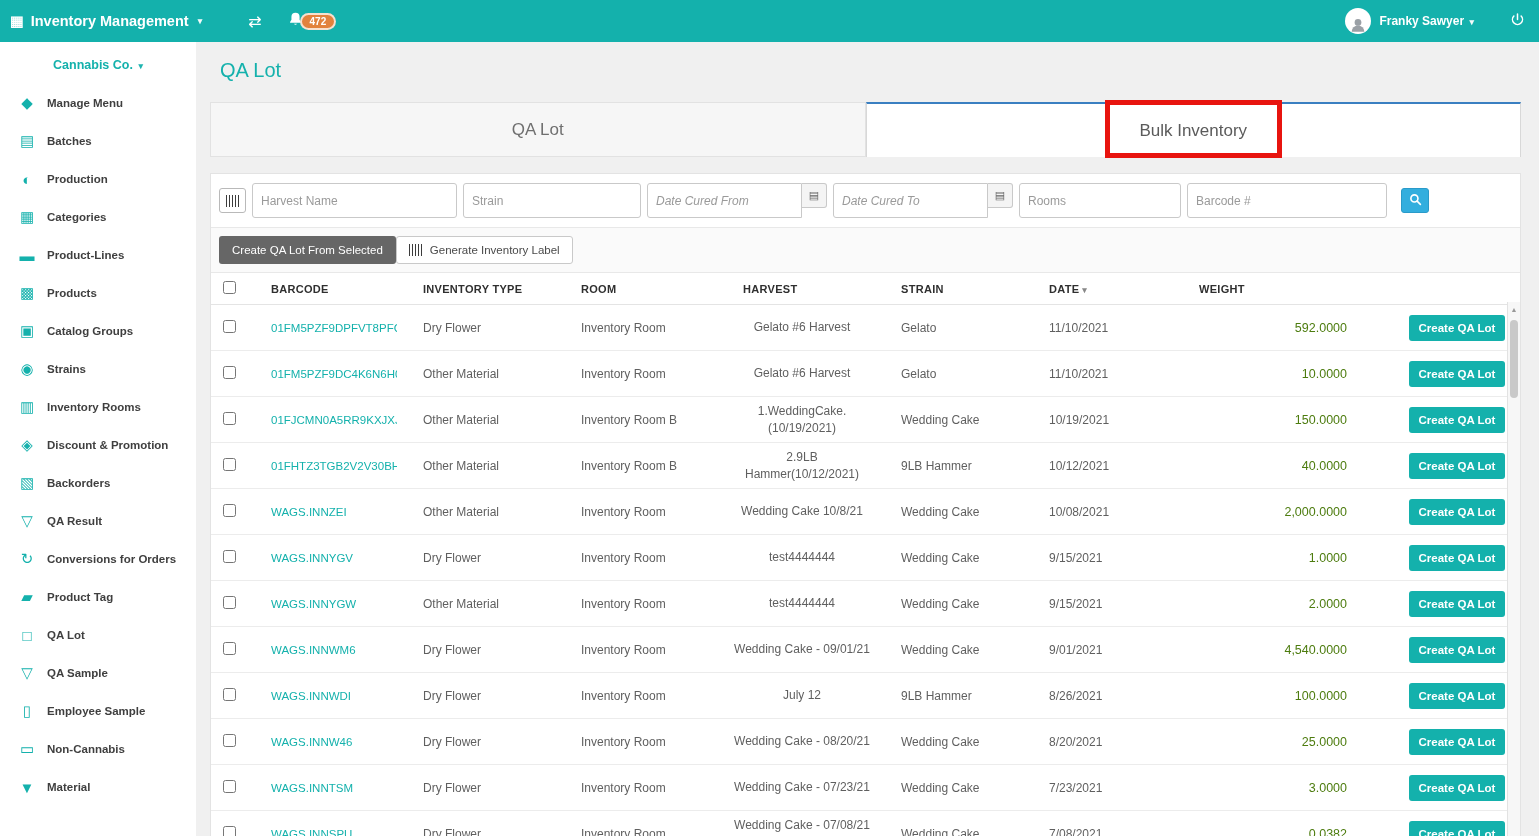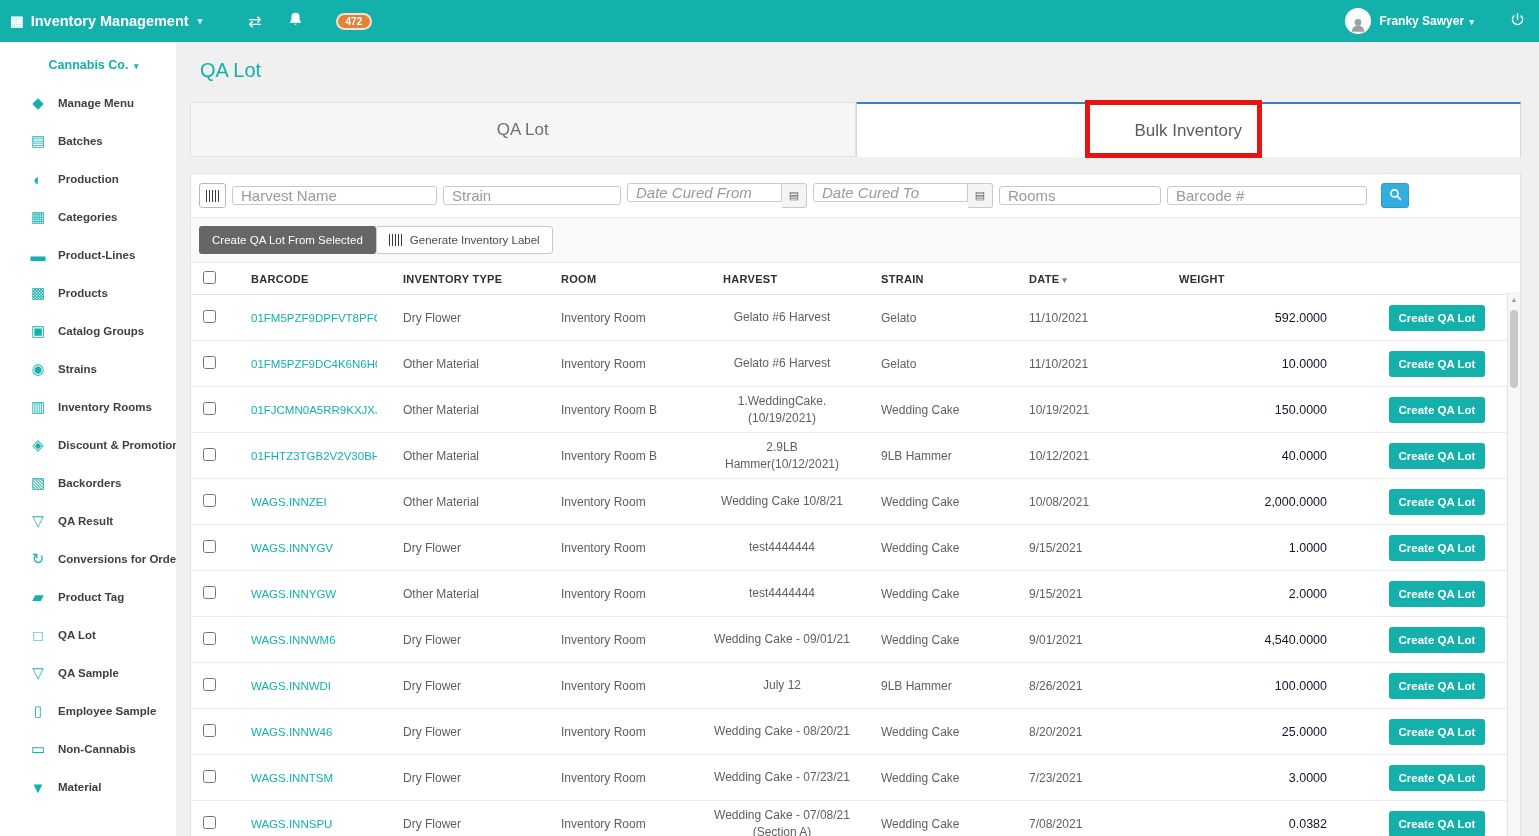--- a/index.html
+++ b/index.html
@@ -12,32 +12,32 @@
   .brand-badge { width:30px; height:30px; border:2px solid rgba(255,255,255,.9); border-radius:50%;
                  display:flex; align-items:center; justify-content:center; flex:none; }
   .brand-text { line-height:1.05; font-weight:bold; letter-spacing:.5px; }
   .brand-l1 { font-size:16px; }
   .brand-l2 { font-size:12px; }
   .app-title { margin-left:10px; display:flex; align-items:center; gap:7px; font-weight:bold;
                font-size:14.5px; cursor:pointer; }
   .glyph-icon { font-style:normal; }
   .caret { font-size:9px; opacity:.95; margin-left:2px; }
   .swap-icon { margin-left:46px; font-size:16px; cursor:pointer; }
-  .bell-wrap { margin-left:26px; display:flex; align-items:center; cursor:pointer;gap:36px; }
+  .bell-wrap { margin-left:26px; display:flex; align-items:center; cursor:pointer; }
   .badge { margin-left:-3px; background:var(--badge,#e2823d); border:2px solid rgba(255,255,255,.75);
            border-radius:9px; font-size:10px; font-weight:bold; padding:1px 8px; }
   .topbar-right { margin-left:auto; display:flex; align-items:center; gap:8px; padding-right:14px; }
   .avatar { width:26px; height:26px; border-radius:50%; background:#fff; display:flex; align-items:flex-end;
             justify-content:center; overflow:hidden; cursor:pointer; }
   .user-name { font-size:12px; font-weight:bold; cursor:pointer; }
   .power-btn { margin-left:28px; cursor:pointer; display:flex; align-items:center; }
 
   
   .shell { display:flex; height:794px; }
-  .sidebar { width:176px; background:#fff; flex:none; padding-top:16px; overflow:hidden;padding-left:11px; }
+  .sidebar { width:196px; background:#fff; flex:none; padding-top:16px; overflow:hidden; }
   .company { color:var(--accent,#14b1ac); font-weight:bold; font-size:12.5px; text-align:center;
              margin-bottom:12px; cursor:pointer; }
   .nav-item { display:flex; align-items:center; gap:11px; height:38px; padding-left:18px; cursor:pointer; }
   .nav-icon { color:var(--accent,#14b1ac); font-size:15px; width:18px; text-align:center; flex:none; }
   .nav-label { font-size:11.5px; font-weight:bold; color:#3f3f3f; white-space:nowrap; }
 
   .main { position:relative; flex:1; overflow:hidden; background:#f0f0f0; }
   .page-title { color:var(--accent,#14b1ac); font-size:20px; padding:17px 0 10px 24px; font-weight:400; }
 
   
@@ -51,21 +51,21 @@
 
   
   .panel { margin:16px 18px 0 14px; background:#fff; border:1px solid #e3e3e3; height:665px;
            display:flex; flex-direction:column; overflow:hidden; }
   .filter-row { display:flex; align-items:center; gap:6px; padding:9px 8px; background:#fff;
                 border-bottom:1px solid #e8e8e8; flex:none; }
   .icon-btn { width:27px; height:25px; border:1px solid #b9b9b9; border-radius:3px; background:#fff;
               display:flex; align-items:center; justify-content:center; cursor:pointer; flex:none; }
   .stripes { width:14px; height:12px;
              background:repeating-linear-gradient(90deg,#3c3c3c 0 1px,transparent 1px 3px); }
-  .f-input { height:19px; border:1px solid #c9c9c9; border-radius:3px; padding:0 8px; font-size:15px;
+  .f-input { height:35px; border:1px solid #c9c9c9; border-radius:3px; padding:0 8px; font-size:12px;
              color:#555; font-family:inherit; background:#fff; }
   .f-input::placeholder { color:#9a9a9a; }
   .w-harvest{width:205px} .w-strain{width:178px} .w-rooms{width:162px} .w-barcode{width:200px}
   .date-group { display:flex; }
   .date-group .f-input { width:155px; border-radius:3px 0 0 3px;font-style:italic; }
   .cal-btn { width:25px; height:25px; border:1px solid #c9c9c9; border-left:none; border-radius:0 3px 3px 0;
              background:#f4f4f4; display:flex; align-items:center; justify-content:center; font-size:11px;
              color:#666; cursor:pointer; }
   .search-btn { width:28px; height:25px; background:var(--search,#33aede); border:1px solid #2a9ac9;
                 border-radius:3px; display:flex; align-items:center; justify-content:center; cursor:pointer;
@@ -83,21 +83,21 @@
   th { font-size:11px; color:#2f2f2f; font-weight:bold; text-align:left; padding:8px 6px 8px 20px;
        letter-spacing:.3px; border-bottom:1px solid #e4e4e4; white-space:nowrap; }
   .th-cb { padding-left:12px; }
   .sort-caret { font-size:9px; color:#888; }
   tbody tr { height:46px; }
   td { font-size:12px; color:#5f5f5f; padding:4px 6px 4px 20px; border-bottom:1px solid #ececec; }
   .cell-cb { padding-left:12px; }
   .cell-barcode a { color:var(--accent,#14b1ac); text-decoration:none; font-size:11.5px; white-space:nowrap;
                     display:block; overflow:hidden; }
   .cell-harvest { text-align:center; padding:0 6px; line-height:1.35; }
-  .cell-weight { text-align:right; padding-right:40px; color:#0f172a; font-size:12.5px; }
+  .cell-weight { text-align:right; padding-right:40px; color:#4d7c0f; font-size:12.5px; }
   .cell-action { text-align:center; padding:4px 2px; }
   .row-btn { background:var(--accent,#14b1ac); color:#fff; border:none; border-radius:3px; font-size:11.5px;
              font-weight:bold; padding:7px 10px; font-family:inherit; cursor:pointer; white-space:nowrap; }
 
   .vscroll { position:absolute; top:29px; right:0; bottom:0; width:13px; background:#f7f7f7;
              border-left:1px solid #e2e2e2; cursor:pointer; }
   .vs-arrow { font-size:7px; color:#999; text-align:center; padding-top:4px; }
   .vs-thumb { position:absolute; top:18px; left:2px; width:8px; height:78px; background:#c9c9c9;
               border-radius:4px; }
 </style>

